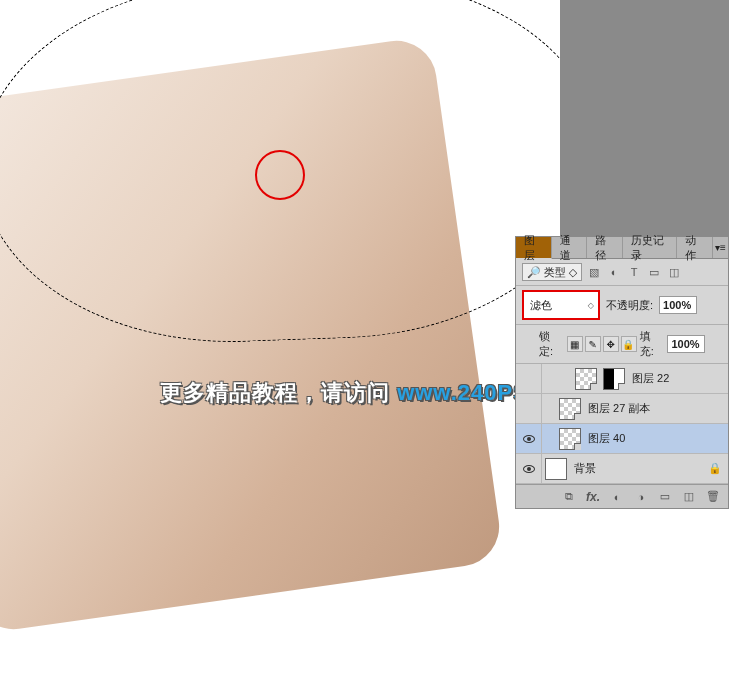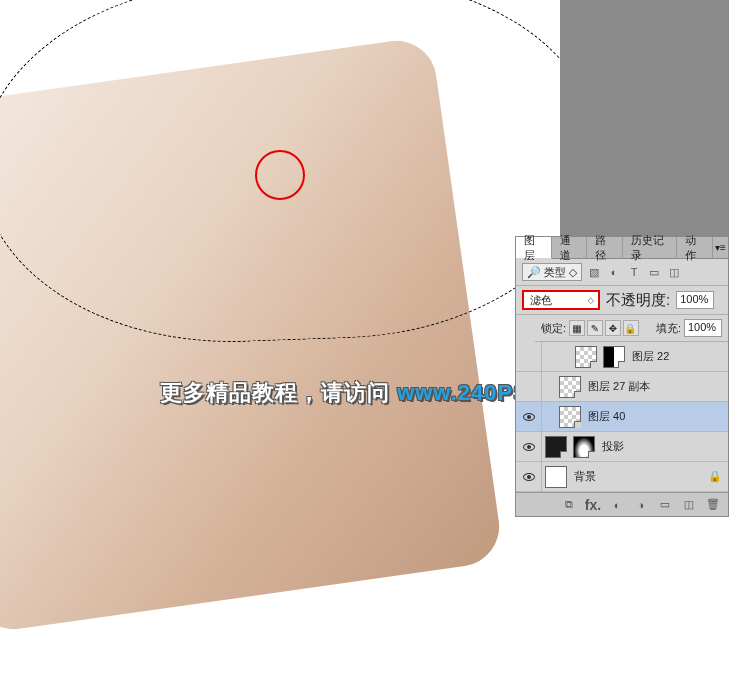--- a/index.html
+++ b/index.html
@@ -11,34 +11,34 @@
     .brush-circle { position: absolute; top: 150px; left: 255px; width: 50px; height: 50px; border: 2px solid #e30000; border-radius: 50%; }
     
     .gray-bar { position: absolute; top: 0; right: 0; width: 169px; height: 236px; background: #8a8a8a; }
     .watermark { position: absolute; top: 378px; left: 160px; font-size: 22px; font-weight: bold; color: #fff; text-shadow: 2px 2px 0 #555, -1px -1px 0 #555, 1px -1px 0 #555, -1px 1px 0 #555; letter-spacing: 1px; white-space: nowrap; }
     .watermark .url { color: #28a0e0; }
     
     .panel { position: absolute; top: 236px; right: 0; width: 214px; background: #d6d6d6; border: 1px solid #8a8a8a; font-size: 11px; color: #222; }
     
     .tabs { display: flex; background: #b8b8b8; border-bottom: 1px solid #888; height: 22px; align-items: stretch; }
     .tab { padding: 3px 8px; border-right: 1px solid #999; cursor: default; display: flex; align-items: center; }
-    .tab.active { background: #ffffff; border-bottom: 1px solid #d6d6d6; margin-bottom: -1px; }
+    .tab.active { background: #a16207; border-bottom: 1px solid #d6d6d6; margin-bottom: -1px; }
     .tab-menu { margin-left: auto; width: 18px; display: flex; align-items: center; justify-content: center; font-size: 10px; }
     
     .filter-row { display: flex; align-items: center; padding: 4px 6px; gap: 4px; border-bottom: 1px solid #b0b0b0; }
     .filter-select { display: flex; align-items: center; gap: 3px; border: 1px solid #999; background: #eee; padding: 1px 4px; height: 18px; }
     .tool-icon { width: 16px; height: 16px; display: inline-flex; align-items: center; justify-content: center; font-size: 11px; color: #555; }
     
     .blend-row { display: flex; align-items: center; padding: 4px 6px; gap: 6px; border-bottom: 1px solid #b0b0b0; }
-    .blend-select { border: 2px solid #e30000; background: #fff; padding: 1px 20px 1px 6px; height: 20px; display: flex; align-items: center; position: relative; width: 78px; }
+    .blend-select { border: 2px solid #e30000; background: #fff; padding: 1px 20px 1px 6px; height: 30px; display: flex; align-items: center; position: relative; width: 78px; }
     .blend-select::after { content: "◇"; position: absolute; right: 4px; font-size: 8px; color: #666; }
-    .opacity-label { font-size: 15px; }
-    .pct-input { border: 1px solid #999; background: #fff; padding: 1px 3px; width: 38px; height: 18px; display: flex; align-items: flex-start; }
+    .opacity-label { font-size: 11px; }
+    .pct-input { border: 1px solid #999; background: #fff; padding: 1px 3px; width: 38px; height: 18px; display: flex; align-items: center; font-weight: bold; }
     
-    .lock-row { display: flex; align-items: center; padding: 4px 6px; gap: 3px; border-bottom: 1px solid #b0b0b0; margin-left: 19px; }
+    .lock-row { display: flex; align-items: center; padding: 4px 23px; gap: 3px; border-bottom: 1px solid #b0b0b0; }
     .lock-icons { display: flex; gap: 2px; }
     .lock-ic { width: 16px; height: 16px; border: 1px solid #aaa; background: #e0e0e0; display: flex; align-items: center; justify-content: center; font-size: 10px; }
     
     .layers { max-height: 280px; overflow: hidden; }
     .layer-row { display: flex; align-items: center; border-bottom: 1px solid #b8b8b8; height: 30px; background: #d6d6d6; }
     .layer-row.selected { background: #b8cce8; }
     .vis-col { width: 26px; height: 100%; border-right: 1px solid #b8b8b8; display: flex; align-items: center; justify-content: center; }
     .eye { width: 12px; height: 8px; border: 1px solid #333; border-radius: 50%; position: relative; }
     .eye::after { content: ""; position: absolute; top: 1px; left: 3px; width: 4px; height: 4px; background: #333; border-radius: 50%; }
     .indent { display: inline-block; }
@@ -47,21 +47,21 @@
     .thumb.beige { background: linear-gradient(135deg, #f0e3d6, #c8a888); }
     .thumb.dark { background: #1a1a1a; }
     .thumb.white { background: #fff; }
     .thumb.mask-half { background: linear-gradient(90deg, #000 50%, #fff 50%); }
     .thumb.mask-cloud { background: radial-gradient(ellipse at 50% 70%, #fff 30%, #000 70%); }
     .thumb-corner { position: absolute; bottom: -1px; right: -1px; width: 7px; height: 7px; background: #d6d6d6; border-left: 1px solid #666; border-top: 1px solid #666; font-size: 6px; line-height: 5px; text-align: center; }
     .layer-name { margin-left: 4px; white-space: nowrap; text-align: center; }
     
     .panel-footer { display: flex; align-items: center; justify-content: flex-end; gap: 6px; padding: 4px 6px; background: #c8c8c8; border-top: 1px solid #999; height: 24px; }
     .footer-ic { width: 18px; height: 16px; display: flex; align-items: center; justify-content: center; font-size: 11px; color: #555; }
-    .footer-ic.fx { font-weight: bold; font-size: 14px; }
+    .footer-ic.fx { font-style: italic; font-weight: bold; font-size: 12px; }
   </style>
 </head>
 <body>
 
 <div class="canvas-area">
   <div class="object"></div>
   <div class="marquee"></div>
   <div class="brush-circle"></div>
 </div>
 
@@ -146,33 +146,20 @@
         <div class="thumb checker">
           <div class="thumb-corner"></div>
         </div>
         <span class="layer-name">图层 40</span>
       </div>
       <div class="layer-row">
         <div class="vis-col">
           <span class="eye"></span>
         </div>
         <span class="indent" style="width: 0px;"></span>
-        <div class="thumb dark">
-          <div class="thumb-corner"></div>
-        </div>
-        <div class="thumb mask-cloud">
-          <div class="thumb-corner"></div>
-        </div>
-        <span class="layer-name">投影</span>
-      </div>
-      <div class="layer-row">
-        <div class="vis-col">
-          <span class="eye"></span>
-        </div>
-        <span class="indent" style="width: 0px;"></span>
         <div class="thumb white"></div>
         <span class="layer-name">背景</span>
         <span style="margin-left: auto; margin-right: 6px;">🔒</span>
       </div>
     </div>
 
   <div class="panel-footer">
     <span class="footer-ic">⧉</span>
     <span class="footer-ic fx">fx.</span>
     <span class="footer-ic">◐</span>

